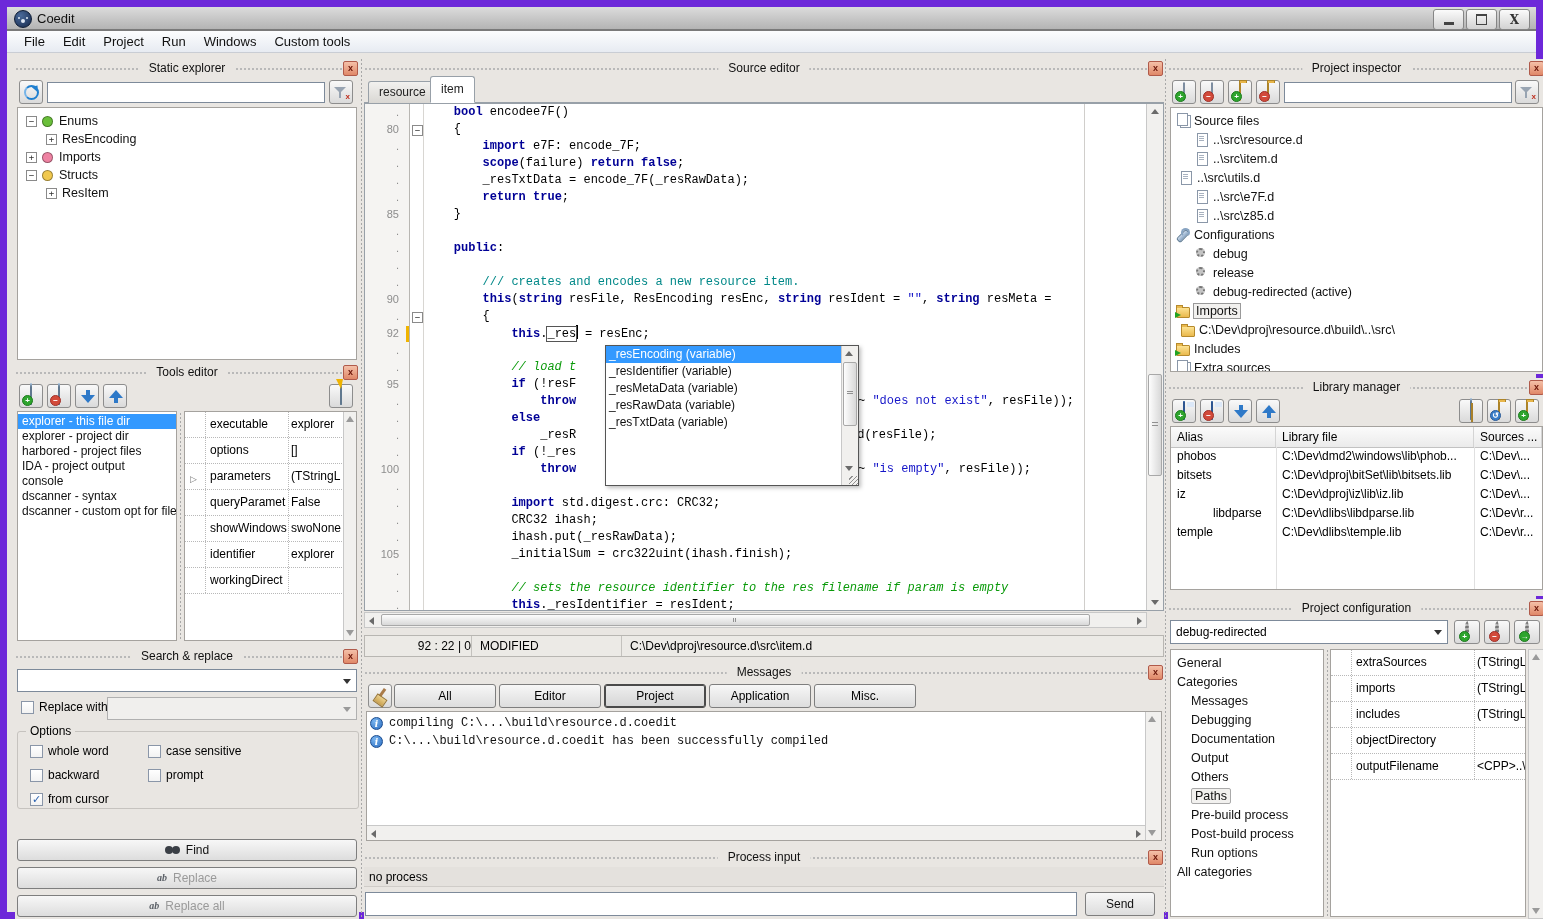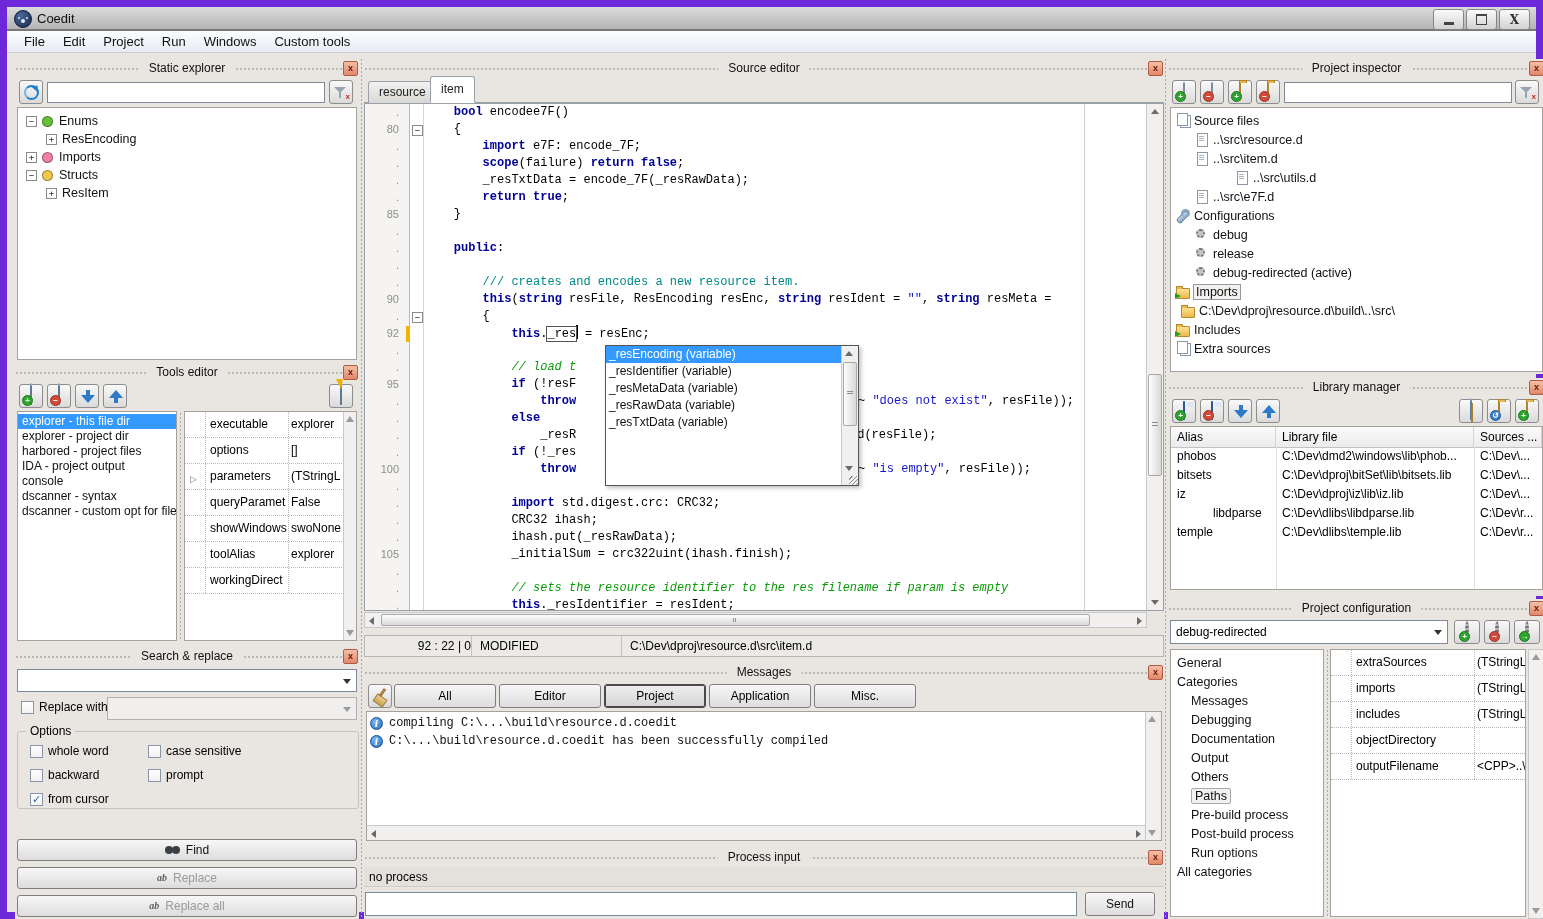--- a/index.html
+++ b/index.html
@@ -299,21 +299,21 @@
             <div class="gname" style="width: 78px;">queryParamet</div>
             <div class="gval" style="left: 101px;">False</div>
           </div>
           <div class="grow">
             <div class="gl"></div>
             <div class="gname" style="width: 78px;">showWindows</div>
             <div class="gval" style="left: 101px;">swoNone</div>
           </div>
           <div class="grow">
             <div class="gl"></div>
-            <div class="gname" style="width: 78px;">toolAlias</div>
+            <div class="gname" style="width: 78px;">identifier</div>
             <div class="gval" style="left: 101px;">explorer</div>
           </div>
           <div class="grow">
             <div class="gl"></div>
             <div class="gname" style="width: 78px;">workingDirect</div>
             <div class="gval" style="left: 101px;"></div>
           </div>
         </div>
       <div style="position:absolute;left:5px;top:62px;font-size:9px;color:#777;">▷</div>
       <div class="flatscroll" style="width:12px;">
@@ -570,27 +570,31 @@
             <span class="tlbl">Source files</span>
           </div>
           <div class="trow" style="height: 19px; padding-left: 23px;">
             <span class="tico doc"></span>
             <span class="tlbl">..\src\resource.d</span>
           </div>
           <div class="trow" style="height: 19px; padding-left: 23px;">
             <span class="tico doc"></span>
             <span class="tlbl">..\src\item.d</span>
           </div>
-          <div class="trow" style="height: 19px; padding-left: 23px; margin-left: 40px;">
+          <div class="trow" style="height: 19px; padding-left: 7px;">
             <span class="tico doc"></span>
             <span class="tlbl">..\src\utils.d</span>
           </div>
           <div class="trow" style="height: 19px; padding-left: 23px;">
             <span class="tico doc"></span>
             <span class="tlbl">..\src\e7F.d</span>
+          </div>
+          <div class="trow" style="height: 19px; padding-left: 23px;">
+            <span class="tico doc"></span>
+            <span class="tlbl">..\src\z85.d</span>
           </div>
           <div class="trow" style="height: 19px; padding-left: 4px;">
             <span class="tico wrench"></span>
             <span class="tlbl">Configurations</span>
           </div>
           <div class="trow" style="height: 19px; padding-left: 23px;">
             <span class="tico gear"></span>
             <span class="tlbl">debug</span>
           </div>
           <div class="trow" style="height: 19px; padding-left: 23px;">

